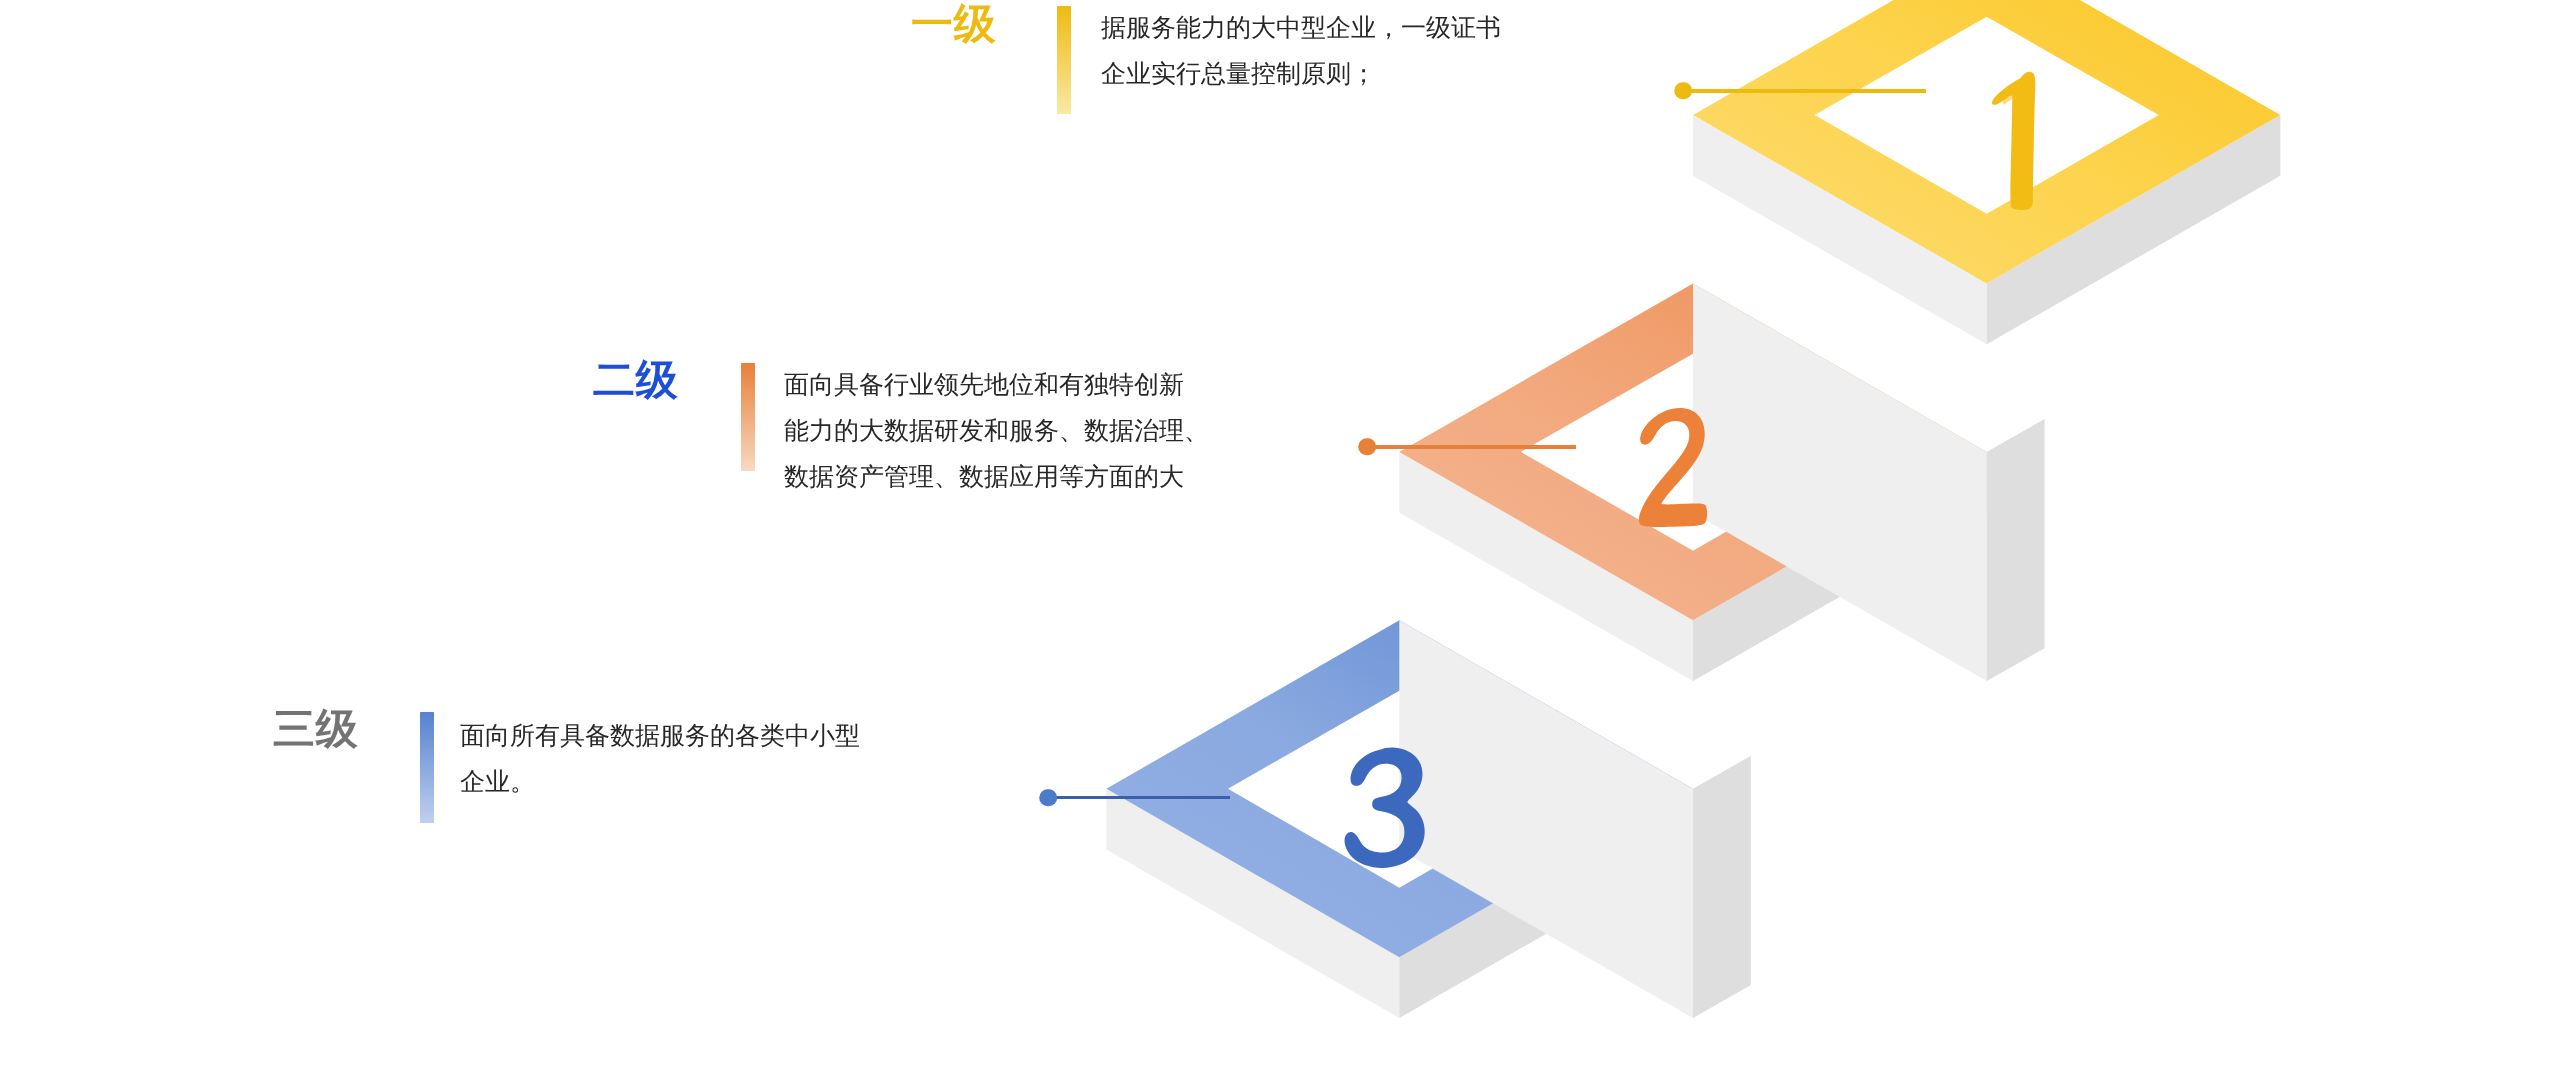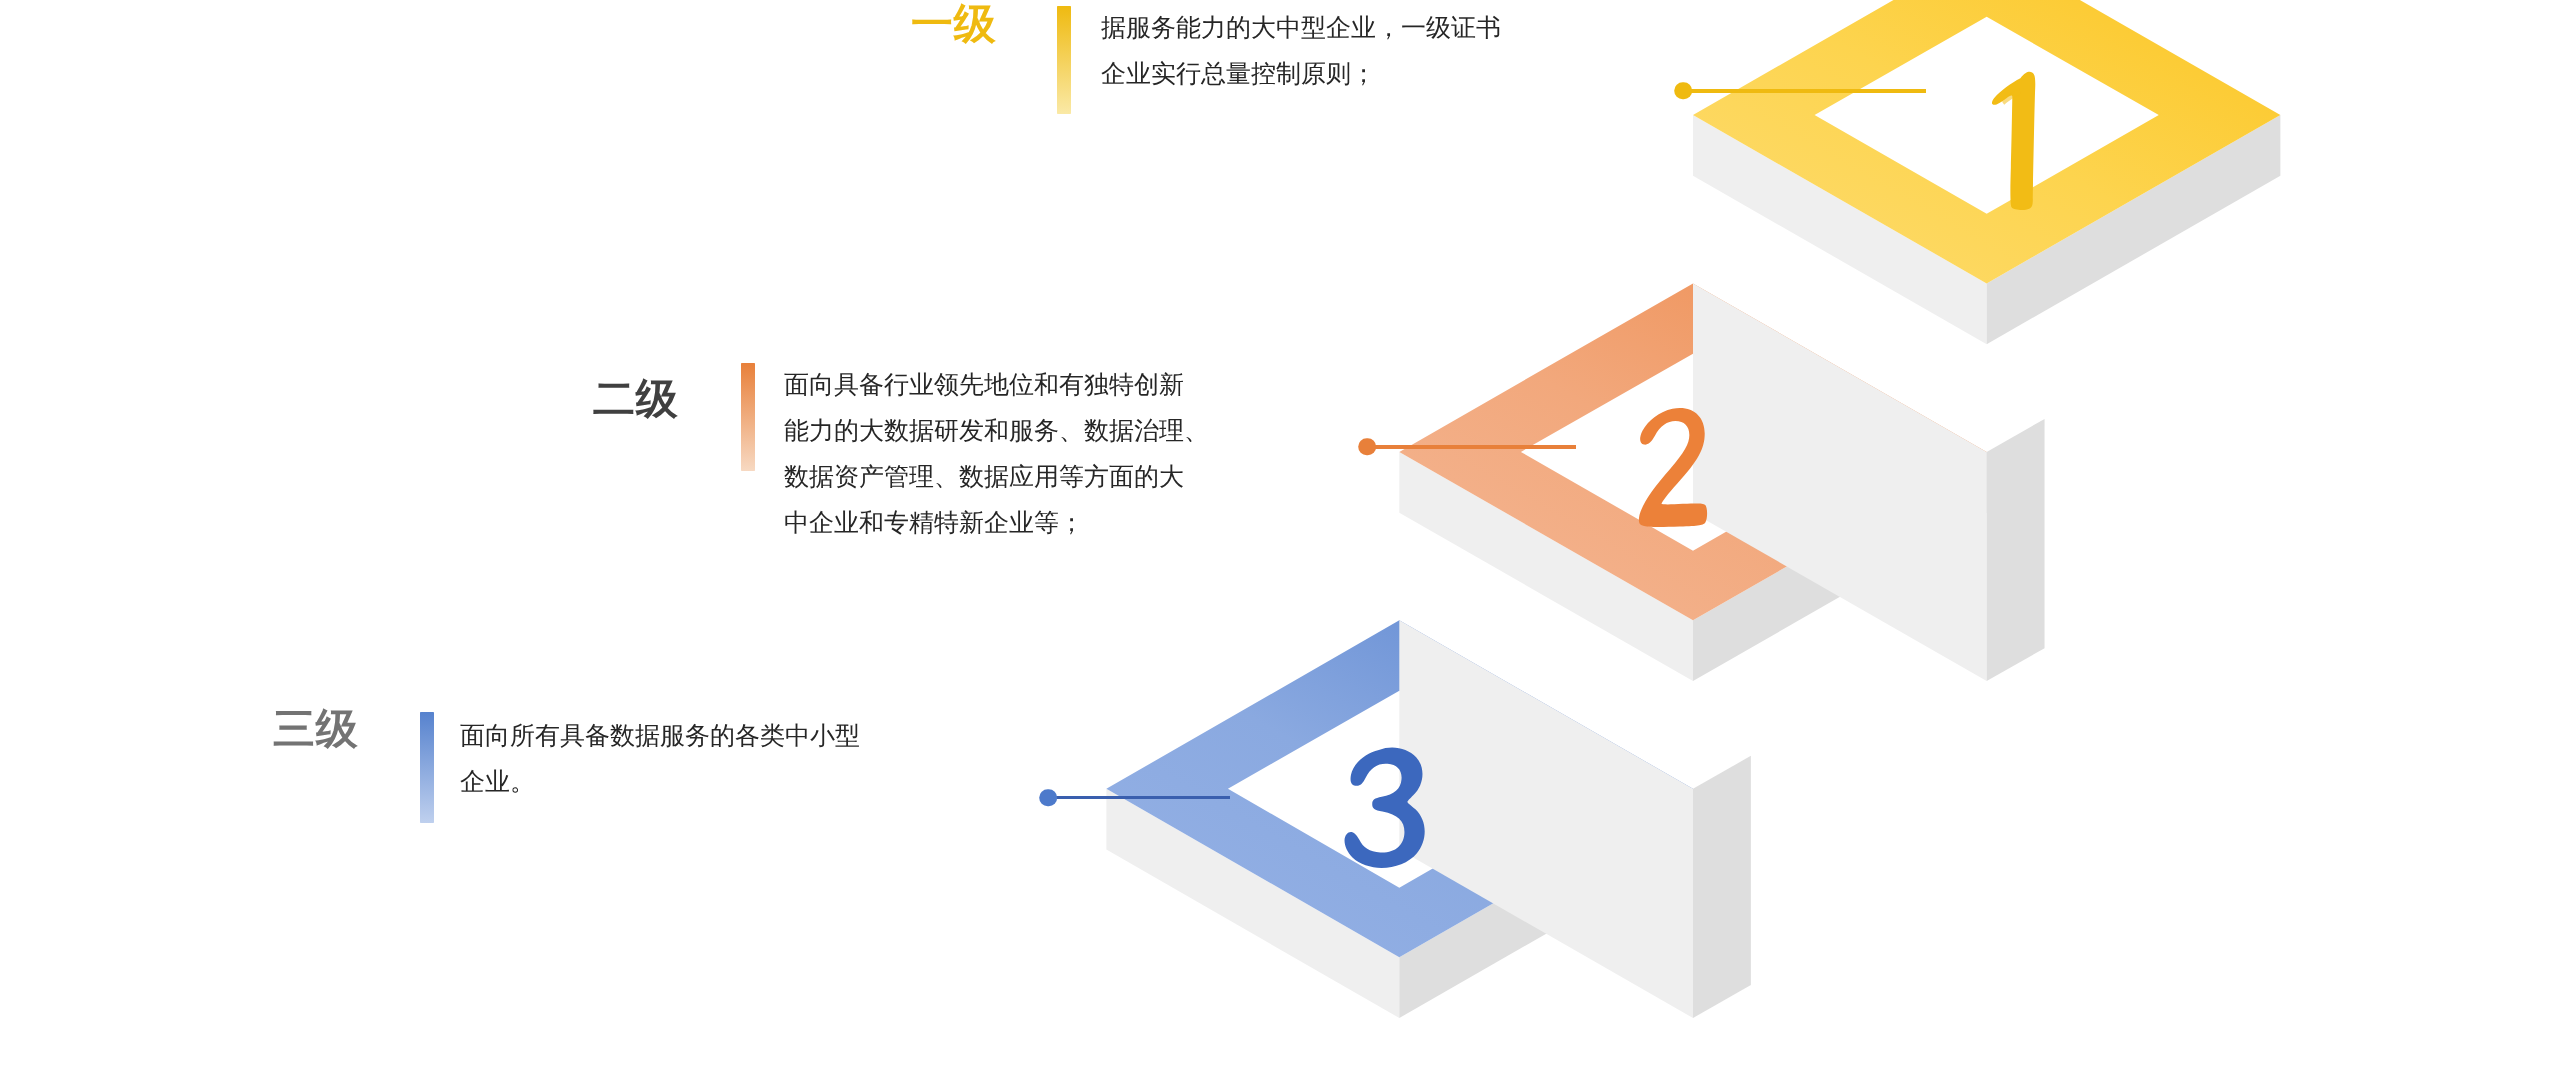--- a/index.html
+++ b/index.html
@@ -151,27 +151,26 @@
       <span>据服务能力的大中型企业，一级证书</span>
       <span>企业实行总量控制原则；</span>
     </div>
     <div class="leader" style="left:1683px;top:89px;width:243px;">
       <div class="ln" style="background:#EFBA10;"></div>
       <div class="dot" style="background:#EFBA10;"></div>
     </div>
   </div>
 
   <div class="callout">
-    <div class="lvl-label" style="left:593px;top:378px;font-size:42px;color:#404040;">二级</div>
+    <div class="lvl-label" style="left:593px;top:359px;font-size:42px;color:#1d4ed8;">二级</div>
     <div class="lvl-bar" style="left:741px;top:363px;width:14px;height:108px;background:linear-gradient(#E8803A,#F7D9C2);"></div>
     <div class="desc" style="left:784px;top:364px;font-family:Liberation Mono, monospace;">
       <span>面向具备行业领先地位和有独特创新</span>
       <span>能力的大数据研发和服务、数据治理、</span>
       <span>数据资产管理、数据应用等方面的大</span>
-      <span>中企业和专精特新企业等；</span>
     </div>
     <div class="leader" style="left:1367px;top:445px;width:209px;">
       <div class="ln" style="background:#E8803A;"></div>
       <div class="dot" style="background:#E8803A;"></div>
     </div>
   </div>
 
   <div class="callout">
     <div class="lvl-label" style="left:273px;top:708px;font-size:42px;color:#737373;">三级</div>
     <div class="lvl-bar" style="left:420px;top:712px;width:14px;height:111px;background:linear-gradient(#5682CE,#BFD0EE);"></div>

